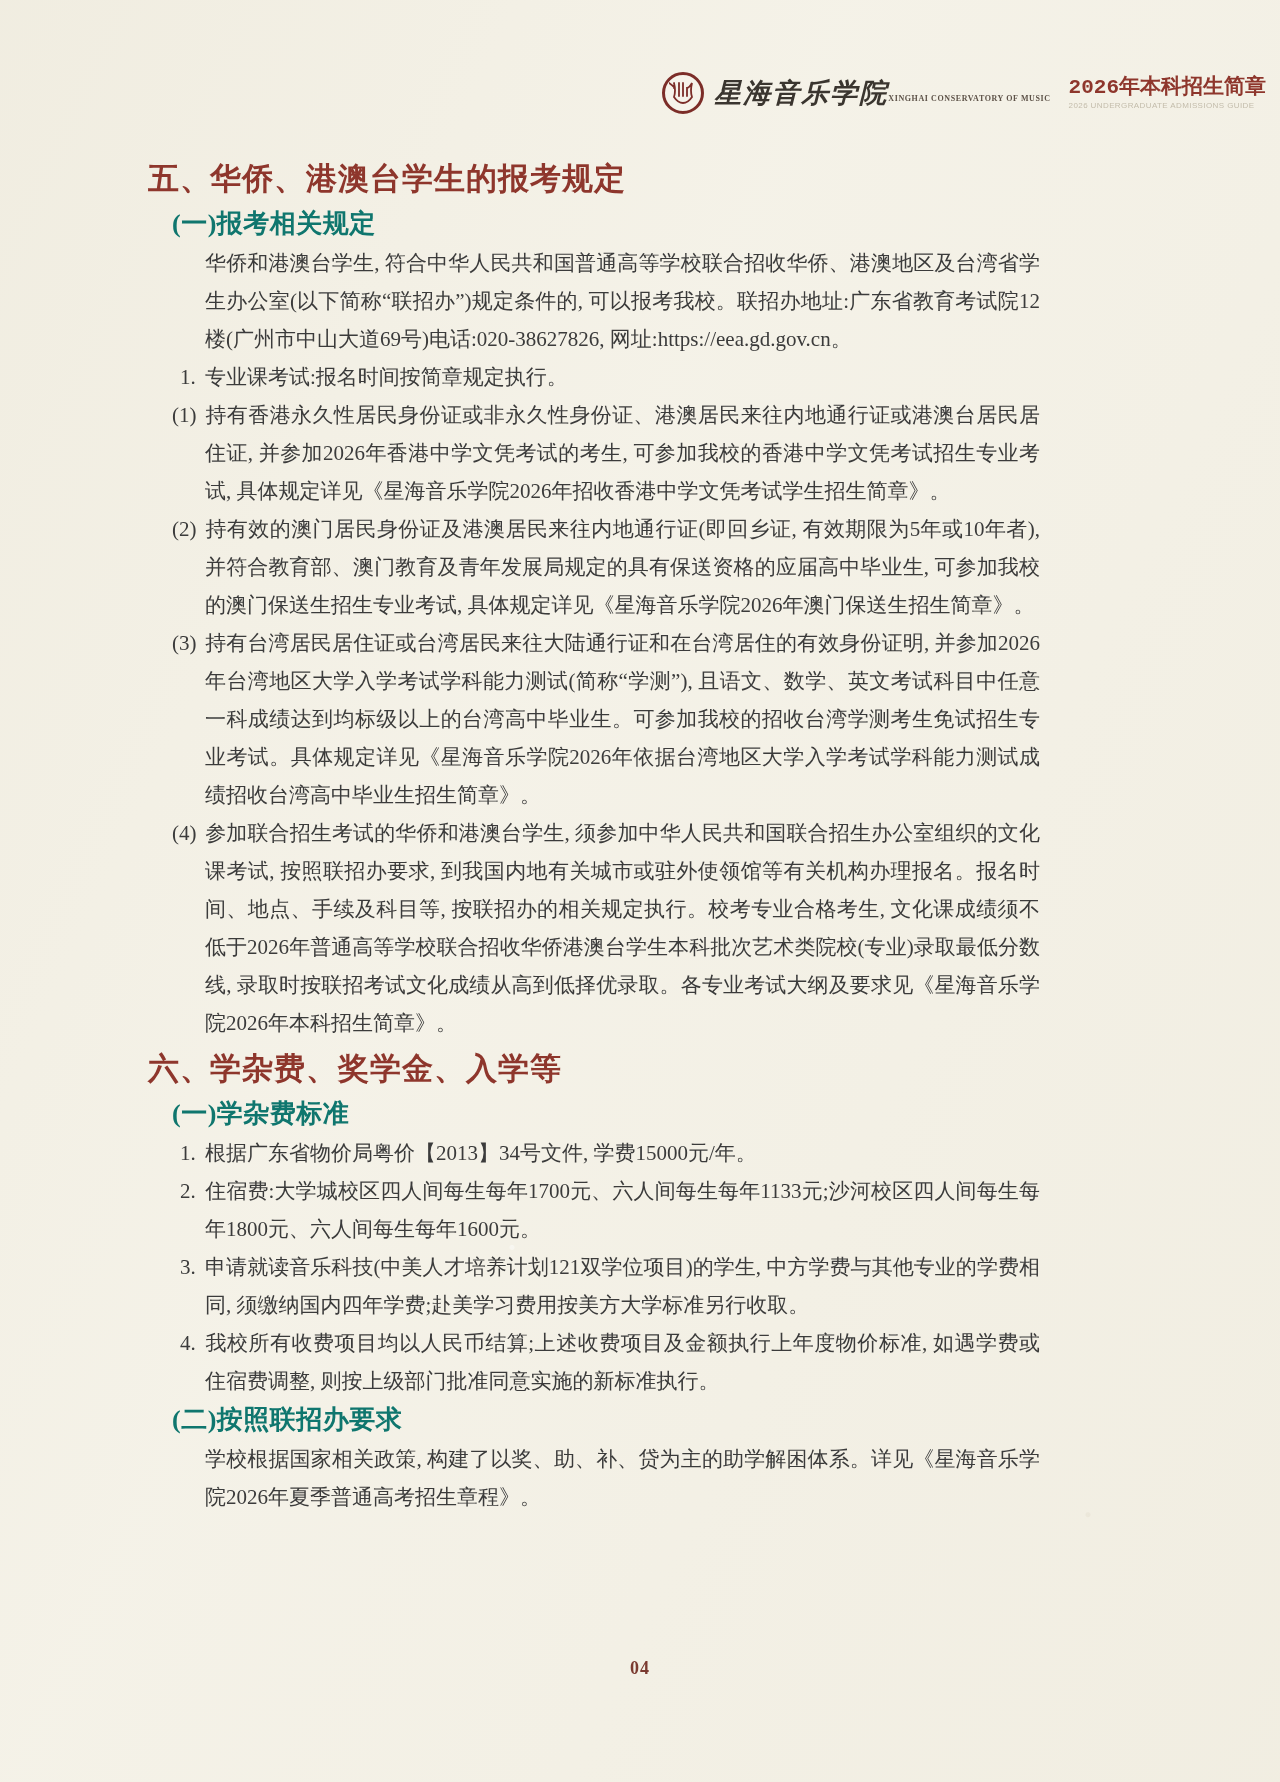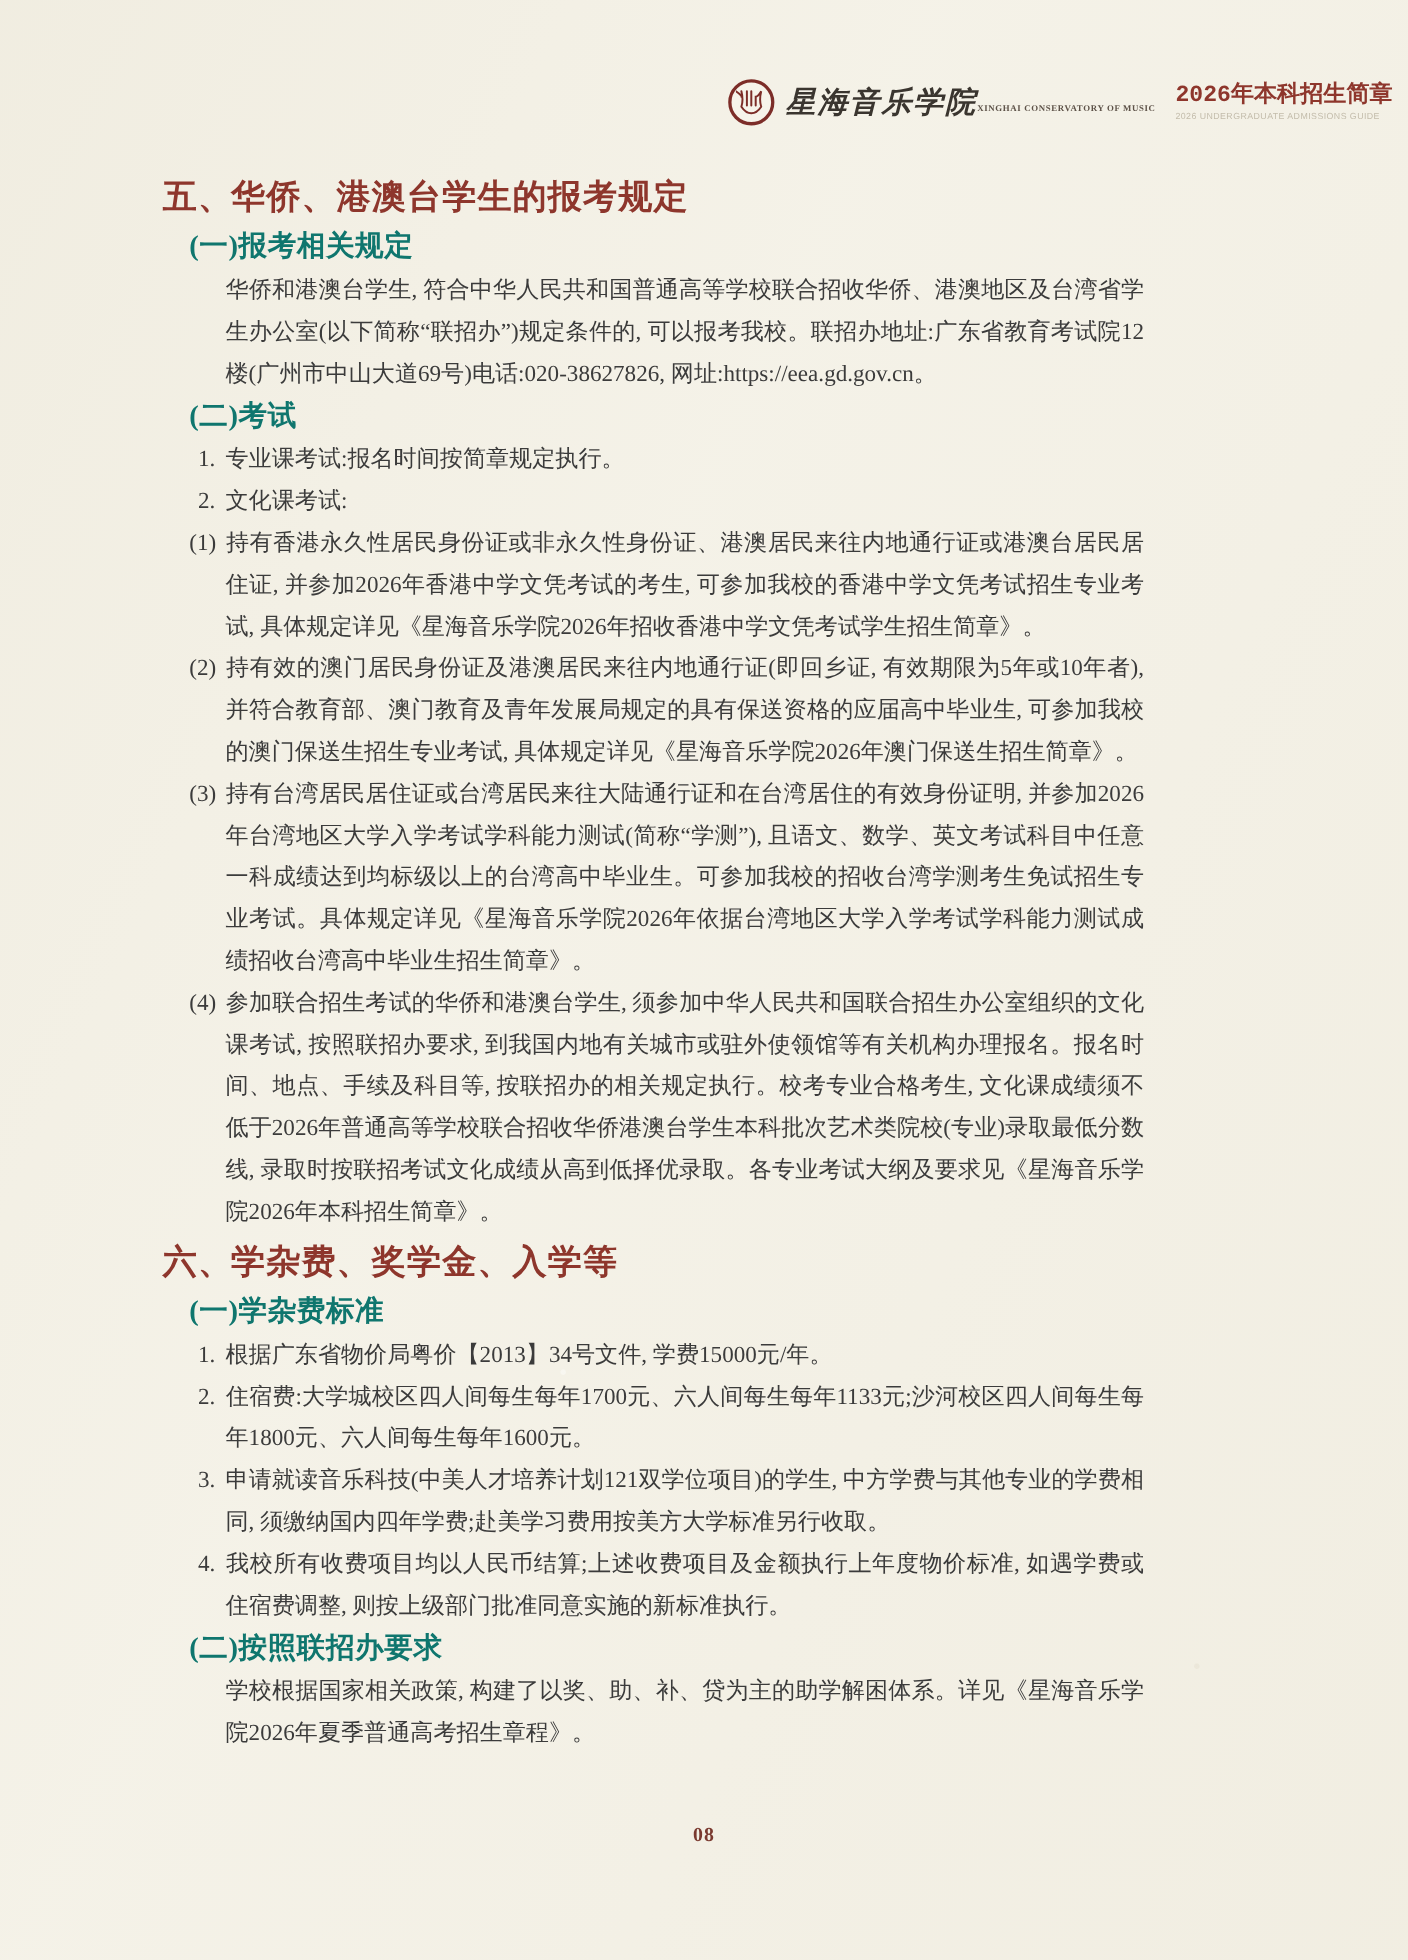--- a/index.html
+++ b/index.html
@@ -61,35 +61,33 @@
   </span>
 </header>
 
 <main class="doc" id="doc">
     <div class="sec-title">
       <span class="sec-num">五、</span>
       <span>华侨、港澳台学生的报考规定</span>
     </div>
     <div class="subheading">(一)报考相关规定</div>
     <div class="blk para"><span>华侨和港澳台学生, 符合中华人民共和国普通高等学校联合招收华侨、港澳地区及台湾省学生办公室(以下简称“联招办”)规定条件的, 可以报考我校。联招办地址:广东省教育考试院12楼(广州市中山大道69号)电话:020-38627826, 网址:https://eea.gd.gov.cn。</span></div>
-    <div class="subheading">(二)考试</div>
     <div class="blk numbered"><span class="marker">1.</span><span>专业课考试:报名时间按简章规定执行。</span></div>
-    <div class="blk numbered"><span class="marker">2.</span><span>文化课考试:</span></div>
     <div class="blk paren"><span class="marker">(1)</span><span>持有香港永久性居民身份证或非永久性身份证、港澳居民来往内地通行证或港澳台居民居住证, 并参加2026年香港中学文凭考试的考生, 可参加我校的香港中学文凭考试招生专业考试, 具体规定详见《星海音乐学院2026年招收香港中学文凭考试学生招生简章》。</span></div>
     <div class="blk paren"><span class="marker">(2)</span><span>持有效的澳门居民身份证及港澳居民来往内地通行证(即回乡证, 有效期限为5年或10年者), 并符合教育部、澳门教育及青年发展局规定的具有保送资格的应届高中毕业生, 可参加我校的澳门保送生招生专业考试, 具体规定详见《星海音乐学院2026年澳门保送生招生简章》。</span></div>
     <div class="blk paren"><span class="marker">(3)</span><span>持有台湾居民居住证或台湾居民来往大陆通行证和在台湾居住的有效身份证明, 并参加2026年台湾地区大学入学考试学科能力测试(简称“学测”), 且语文、数学、英文考试科目中任意一科成绩达到均标级以上的台湾高中毕业生。可参加我校的招收台湾学测考生免试招生专业考试。具体规定详见《星海音乐学院2026年依据台湾地区大学入学考试学科能力测试成绩招收台湾高中毕业生招生简章》。</span></div>
     <div class="blk paren"><span class="marker">(4)</span><span>参加联合招生考试的华侨和港澳台学生, 须参加中华人民共和国联合招生办公室组织的文化课考试, 按照联招办要求, 到我国内地有关城市或驻外使领馆等有关机构办理报名。报名时间、地点、手续及科目等, 按联招办的相关规定执行。校考专业合格考生, 文化课成绩须不低于2026年普通高等学校联合招收华侨港澳台学生本科批次艺术类院校(专业)录取最低分数线, 录取时按联招考试文化成绩从高到低择优录取。各专业考试大纲及要求见《星海音乐学院2026年本科招生简章》。</span></div>
     <div class="sec-title later">
       <span class="sec-num">六、</span>
       <span>学杂费、奖学金、入学等</span>
     </div>
     <div class="subheading">(一)学杂费标准</div>
     <div class="blk numbered"><span class="marker">1.</span><span>根据广东省物价局粤价【2013】34号文件, 学费15000元/年。</span></div>
     <div class="blk numbered"><span class="marker">2.</span><span>住宿费:大学城校区四人间每生每年1700元、六人间每生每年1133元;沙河校区四人间每生每年1800元、六人间每生每年1600元。</span></div>
     <div class="blk numbered"><span class="marker">3.</span><span>申请就读音乐科技(中美人才培养计划121双学位项目)的学生, 中方学费与其他专业的学费相同, 须缴纳国内四年学费;赴美学习费用按美方大学标准另行收取。</span></div>
     <div class="blk numbered"><span class="marker">4.</span><span>我校所有收费项目均以人民币结算;上述收费项目及金额执行上年度物价标准, 如遇学费或住宿费调整, 则按上级部门批准同意实施的新标准执行。</span></div>
     <div class="subheading">(二)按照联招办要求</div>
     <div class="blk para"><span>学校根据国家相关政策, 构建了以奖、助、补、贷为主的助学解困体系。详见《星海音乐学院2026年夏季普通高考招生章程》。</span></div>
   </main>
 
 <footer class="footer">
-  <span>08</span>
+  <span>04</span>
 </footer>
 
 </body></html>

